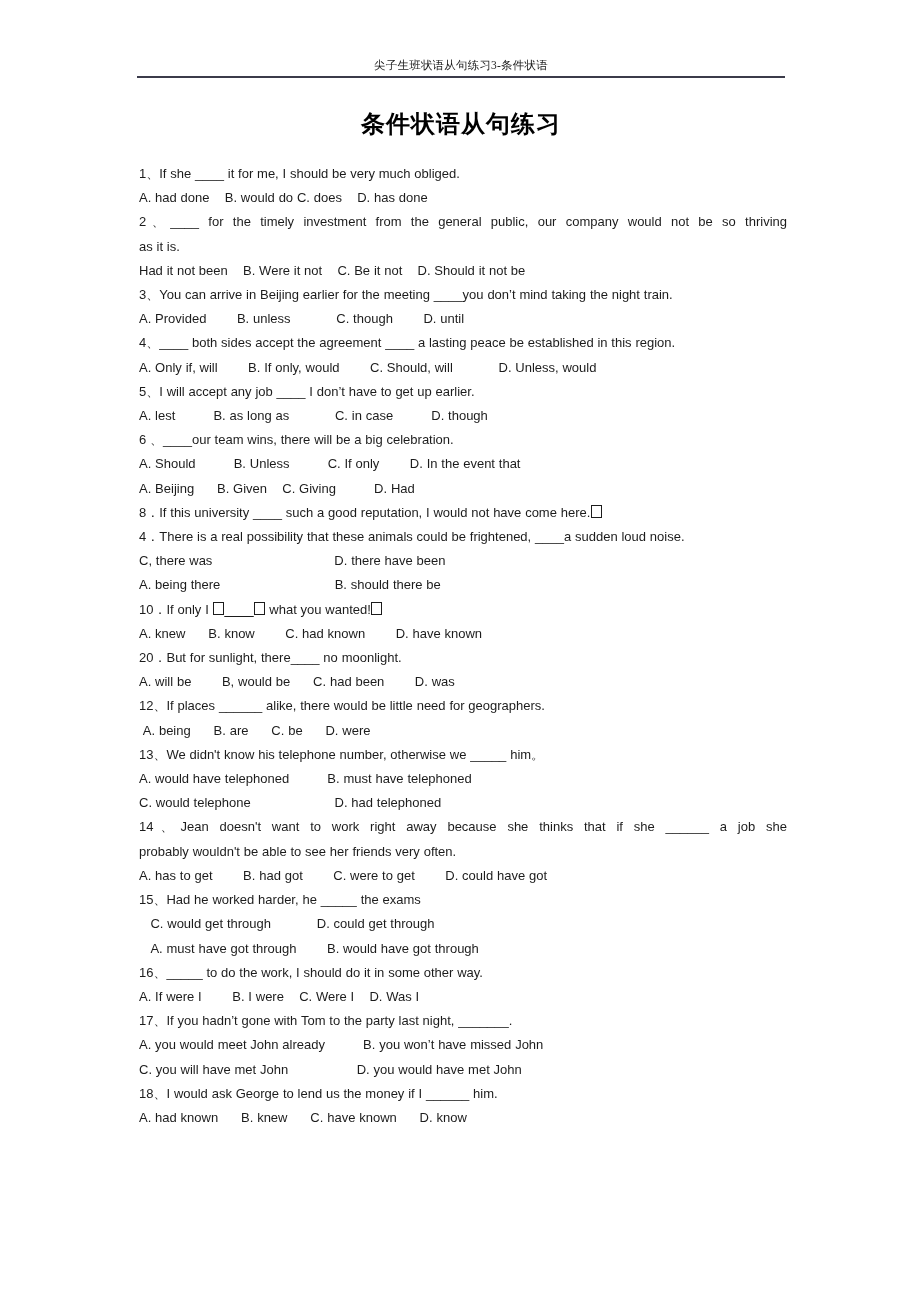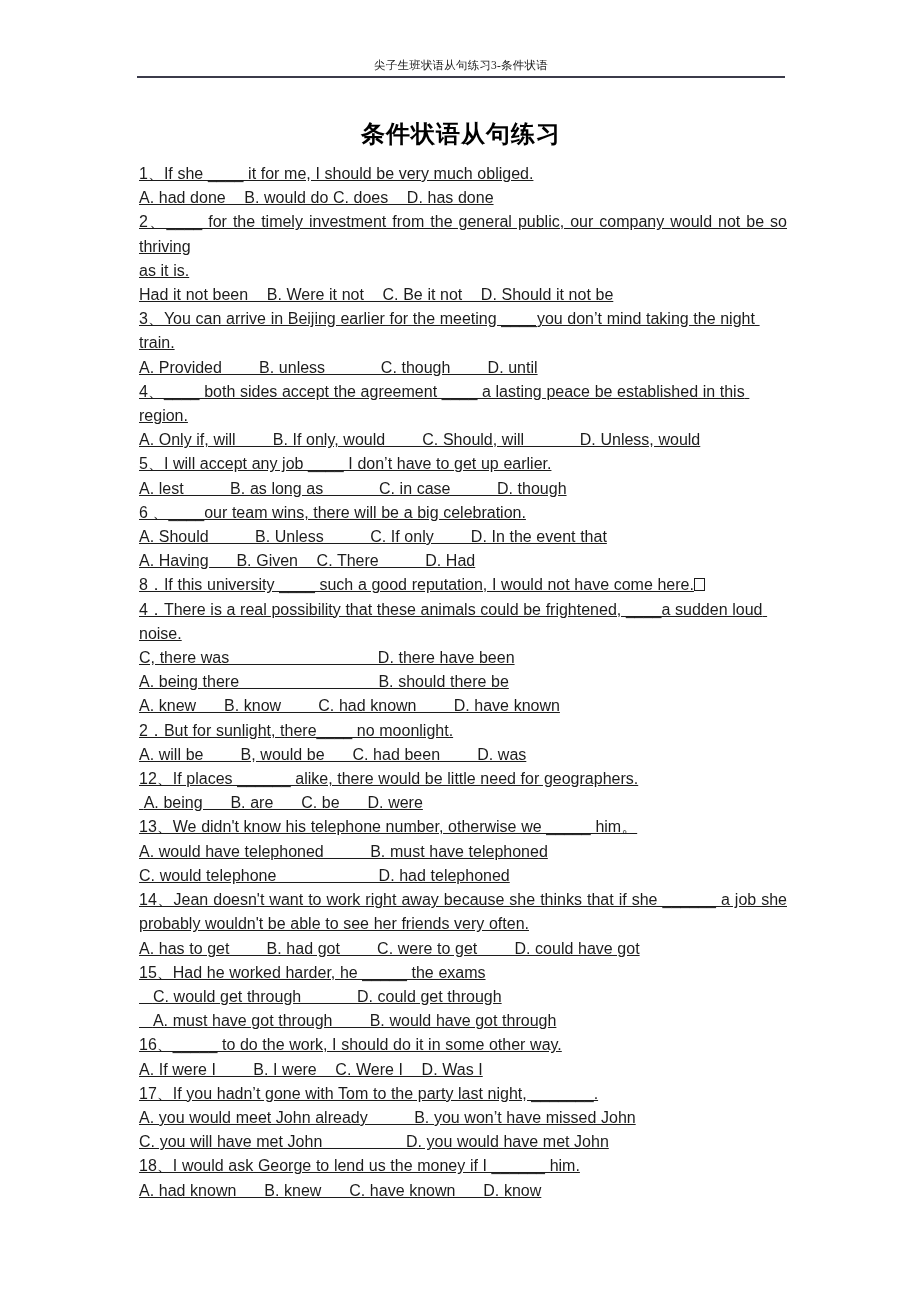--- a/index.html
+++ b/index.html
@@ -43,46 +43,45 @@
   .header-rule {
     margin-top: 3px;
     height: 0;
     border-top: 2px solid #3b3b4a;
   }
 
   
   .doc-title {
     position: absolute;
     left: 137px;
-    top: 117px;
+    top: 107px;
     width: 648px;
     text-align: center;
     font-family: "Liberation Sans", "DejaVu Sans", sans-serif;
     font-weight: bold;
     font-size: 24px;
     line-height: 34px;
     letter-spacing: 1px;
     color: #000000;
     white-space: nowrap;
   }
 
   
   .body-zone {
     position: absolute;
     left: 139px;
     top: 162px;
     width: 648px;
   }
   .line {
-    font-size: 16px;
+    font-size: 13px;
     line-height: 24.2px;
     color: #1c1c1c;
     white-space: pre-wrap;
     word-spacing: 0.2px;
-    text-decoration: underline;
   }
   .line.justify {
     text-align: justify;
     text-align-last: justify;
     white-space: normal;
   }
   .blank {
     text-decoration: underline;
     text-decoration-color: #1c1c1c;
     text-decoration-thickness: 1px;
@@ -123,31 +122,32 @@
 
     <div class="line">4、____ both sides accept the agreement ____ a lasting peace be established in this region.</div>
     <div class="line">A. Only if, will        B. If only, would        C. Should, will            D. Unless, would</div>
 
     <div class="line">5、I will accept any job ____ I don’t have to get up earlier.</div>
     <div class="line">A. lest          B. as long as            C. in case          D. though</div>
 
     <div class="line">6 、____our team wins, there will be a big celebration.</div>
     <div class="line">A. Should          B. Unless          C. If only        D. In the event that</div>
 
-    <div class="line">A. Having      B. Given    C. There          D. Had</div>
+    <div class="line">A. Beijing      B. Given    C. Giving          D. Had</div>
 
     <div class="line"><span>8．If this university ____ such a good reputation, I would not have come here.</span><span class="tofu"></span></div>
 
     <div class="line">4．There is a real possibility that these animals could be frightened, ____a sudden loud noise.</div>
     <div class="line">C, there was                                D. there have been</div>
     <div class="line">A. being there                              B. should there be</div>
 
+    <div class="line"><span>10．If only I </span><span class="tofu"></span><span class="blank">____</span><span class="tofu"></span><span> what you wanted!</span><span class="tofu"></span></div>
     <div class="line">A. knew      B. know        C. had known        D. have known</div>
 
-    <div class="line">2．But for sunlight, there____ no moonlight.</div>
+    <div class="line">20．But for sunlight, there____ no moonlight.</div>
     <div class="line">A. will be        B, would be      C. had been        D. was</div>
 
     <div class="line">12、If places ______ alike, there would be little need for geographers.</div>
     <div class="line"> A. being      B. are      C. be      D. were</div>
 
     <div class="line">13、We didn't know his telephone number, otherwise we _____ him。</div>
     <div class="line">A. would have telephoned          B. must have telephoned</div>
     <div class="line">C. would telephone                      D. had telephoned</div>
 
     <div class="line justify">14、Jean doesn't want to work right away because she thinks that if she ______ a job she</div>

